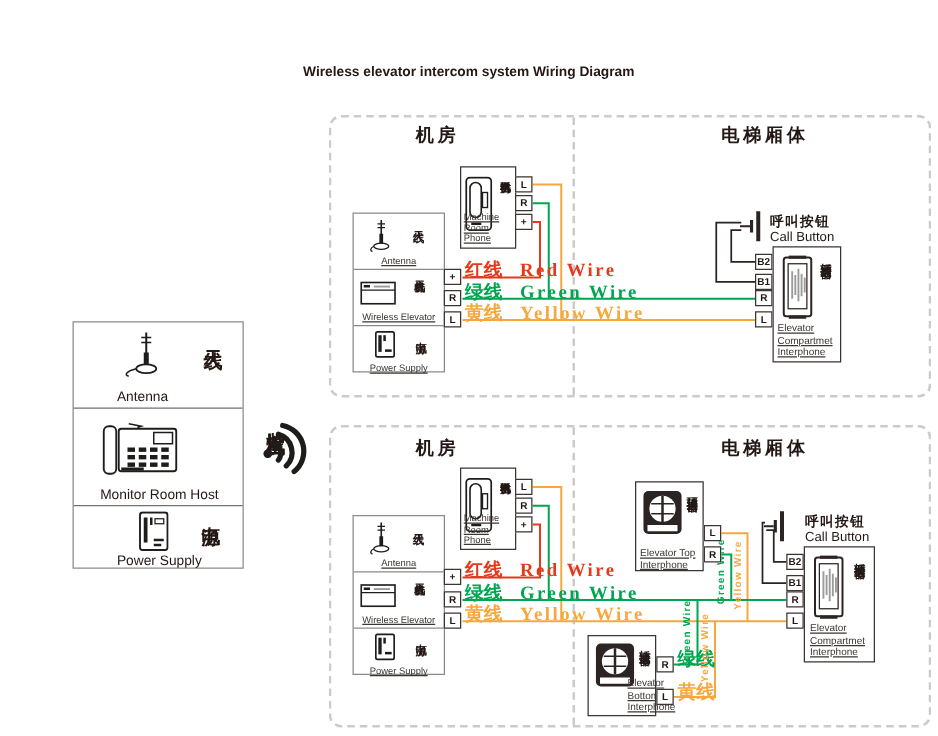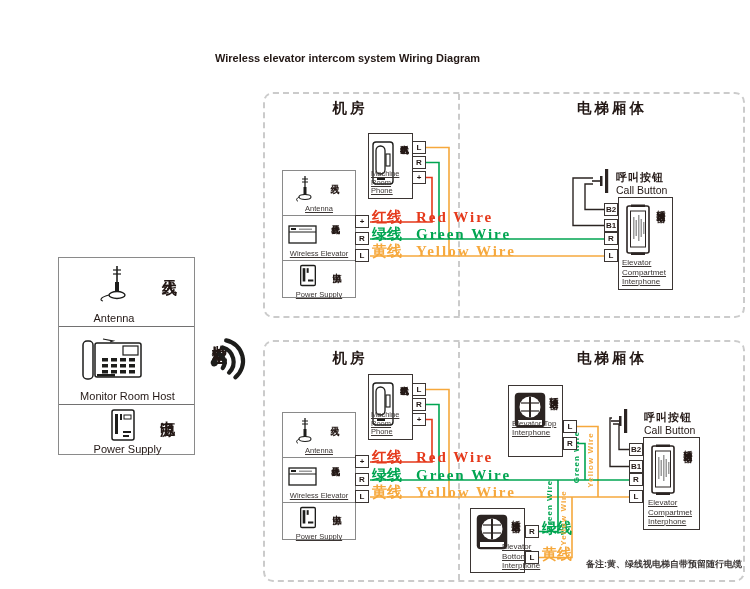--- a/index.html
+++ b/index.html
@@ -24,21 +24,21 @@
   .mrow:last-child{border-bottom:none;}
   .Mrow{position:relative;border-bottom:1px solid #727171;}
   .Mrow:last-child{border-bottom:none;}
   svg{display:block;}
 </style>
 </head>
 <body>
 
 <div class="canvas">
 
-  <div class="t" style="left:215px;top:52px;width:320px;font-size:11px;font-weight:bold;">Wireless elevator intercom system Wiring Diagram</div>
+  <div class="t" style="left:215px;top:52px;width:320px;text-align:center;font-size:11px;font-weight:bold;">Wireless elevator intercom system Wiring Diagram</div>
 
 
   <div class="t gbox" style="left:58px;top:257px;width:137px;height:198px;">
 
     <div class="Mrow" style="height:68px;">
       <svg class="t" style="left:32px;top:6px;" width="46" height="44" viewBox="0 0 46 44">
         <line x1="26" y1="2" x2="26" y2="20" stroke="#1d1d1b" stroke-width="1.6"></line>
         <line x1="22" y1="6" x2="30" y2="6" stroke="#1d1d1b" stroke-width="1.2"></line>
         <line x1="22" y1="10" x2="30" y2="10" stroke="#1d1d1b" stroke-width="1.2"></line>
         <rect x="24" y="18" width="4" height="10" fill="#1d1d1b"></rect>
@@ -294,21 +294,21 @@
   <div class="t cbox" style="left:508px;top:385px;width:55px;height:72px;z-index:3;">
     <svg class="t" style="left:5px;top:6px;" width="32" height="36" viewBox="0 0 32 36">
       <rect x="0.75" y="0.75" width="30.5" height="34.5" rx="4" fill="#2b2422"></rect>
       <circle cx="16" cy="15" r="10.5" fill="#fff"></circle>
       <line x1="16" y1="4.5" x2="16" y2="25.5" stroke="#2b2422" stroke-width="2"></line>
       <line x1="7" y1="11" x2="25" y2="11" stroke="#2b2422" stroke-width="1.2"></line>
       <line x1="7" y1="19" x2="25" y2="19" stroke="#2b2422" stroke-width="1.2"></line>
       <rect x="4" y="28" width="24" height="5" fill="#fff"></rect>
     </svg>
     <div class="t vtext" style="left:39px;top:4px;height:58px;font-size:9px;font-weight:bold;">轿顶通话器</div>
-    <div class="t cap pre" style="left:3px;bottom:19px;font-size:8px;margin-top:43px;">Elevator Top
+    <div class="t cap pre" style="left:3px;bottom:0;font-size:8px;margin-top:43px;">Elevator Top
 Interphone</div>
   </div>
   <div class="term" style="left:563px;top:420px;">L</div>
   <div class="term" style="left:563px;top:437px;">R</div>
   <div class="t vwl" style="left:548px;top:451px;color:#00a551;z-index:3;">Green Wire</div>
   <div class="t vwl" style="left:562px;top:454px;color:#f6a83c;z-index:3;">Yellow Wire</div>
 
   <div class="t cbox" style="left:470px;top:508px;width:55px;height:65px;z-index:3;">
     <svg class="t" style="left:5px;top:5px;" width="32" height="36" viewBox="0 0 32 36">
       <rect x="0.75" y="0.75" width="30.5" height="34.5" rx="4" fill="#2b2422"></rect>
@@ -354,15 +354,14 @@
     <div class="t vtext" style="left:38px;top:5px;height:58px;font-size:9px;font-weight:bold;">轿厢通话器</div>
     <div class="t cap pre" style="left:4px;bottom:3px;font-size:8px;">Elevator
 Compartmet
 Interphone</div>
   </div>
   <div class="term" style="left:629px;top:443px;">B2</div>
   <div class="term" style="left:629px;top:460px;">B1</div>
   <div class="term" style="left:629px;top:473px;">R</div>
   <div class="term" style="left:629px;top:490px;">L</div>
 
-  <div class="t" style="left:586px;top:558px;font-size:9px;font-weight:bold;color:#3f3a39;z-index:3;">备注:黄、绿线视电梯自带预留随行电缆</div>
 
 </div>
 
 </body></html>

